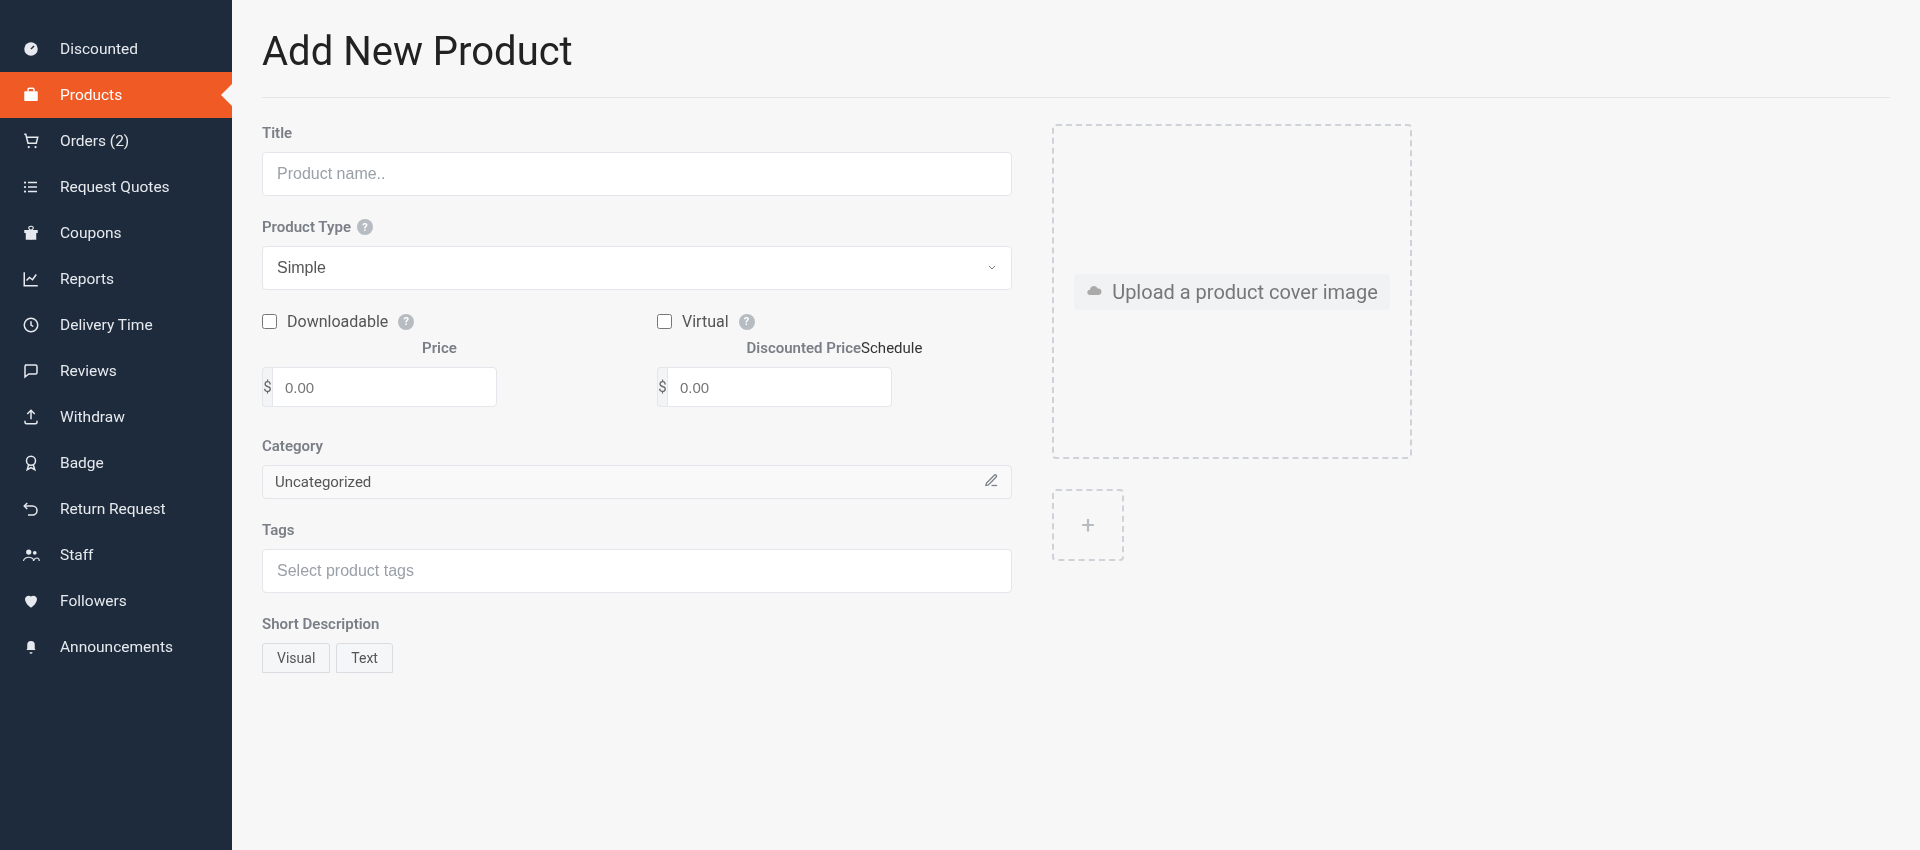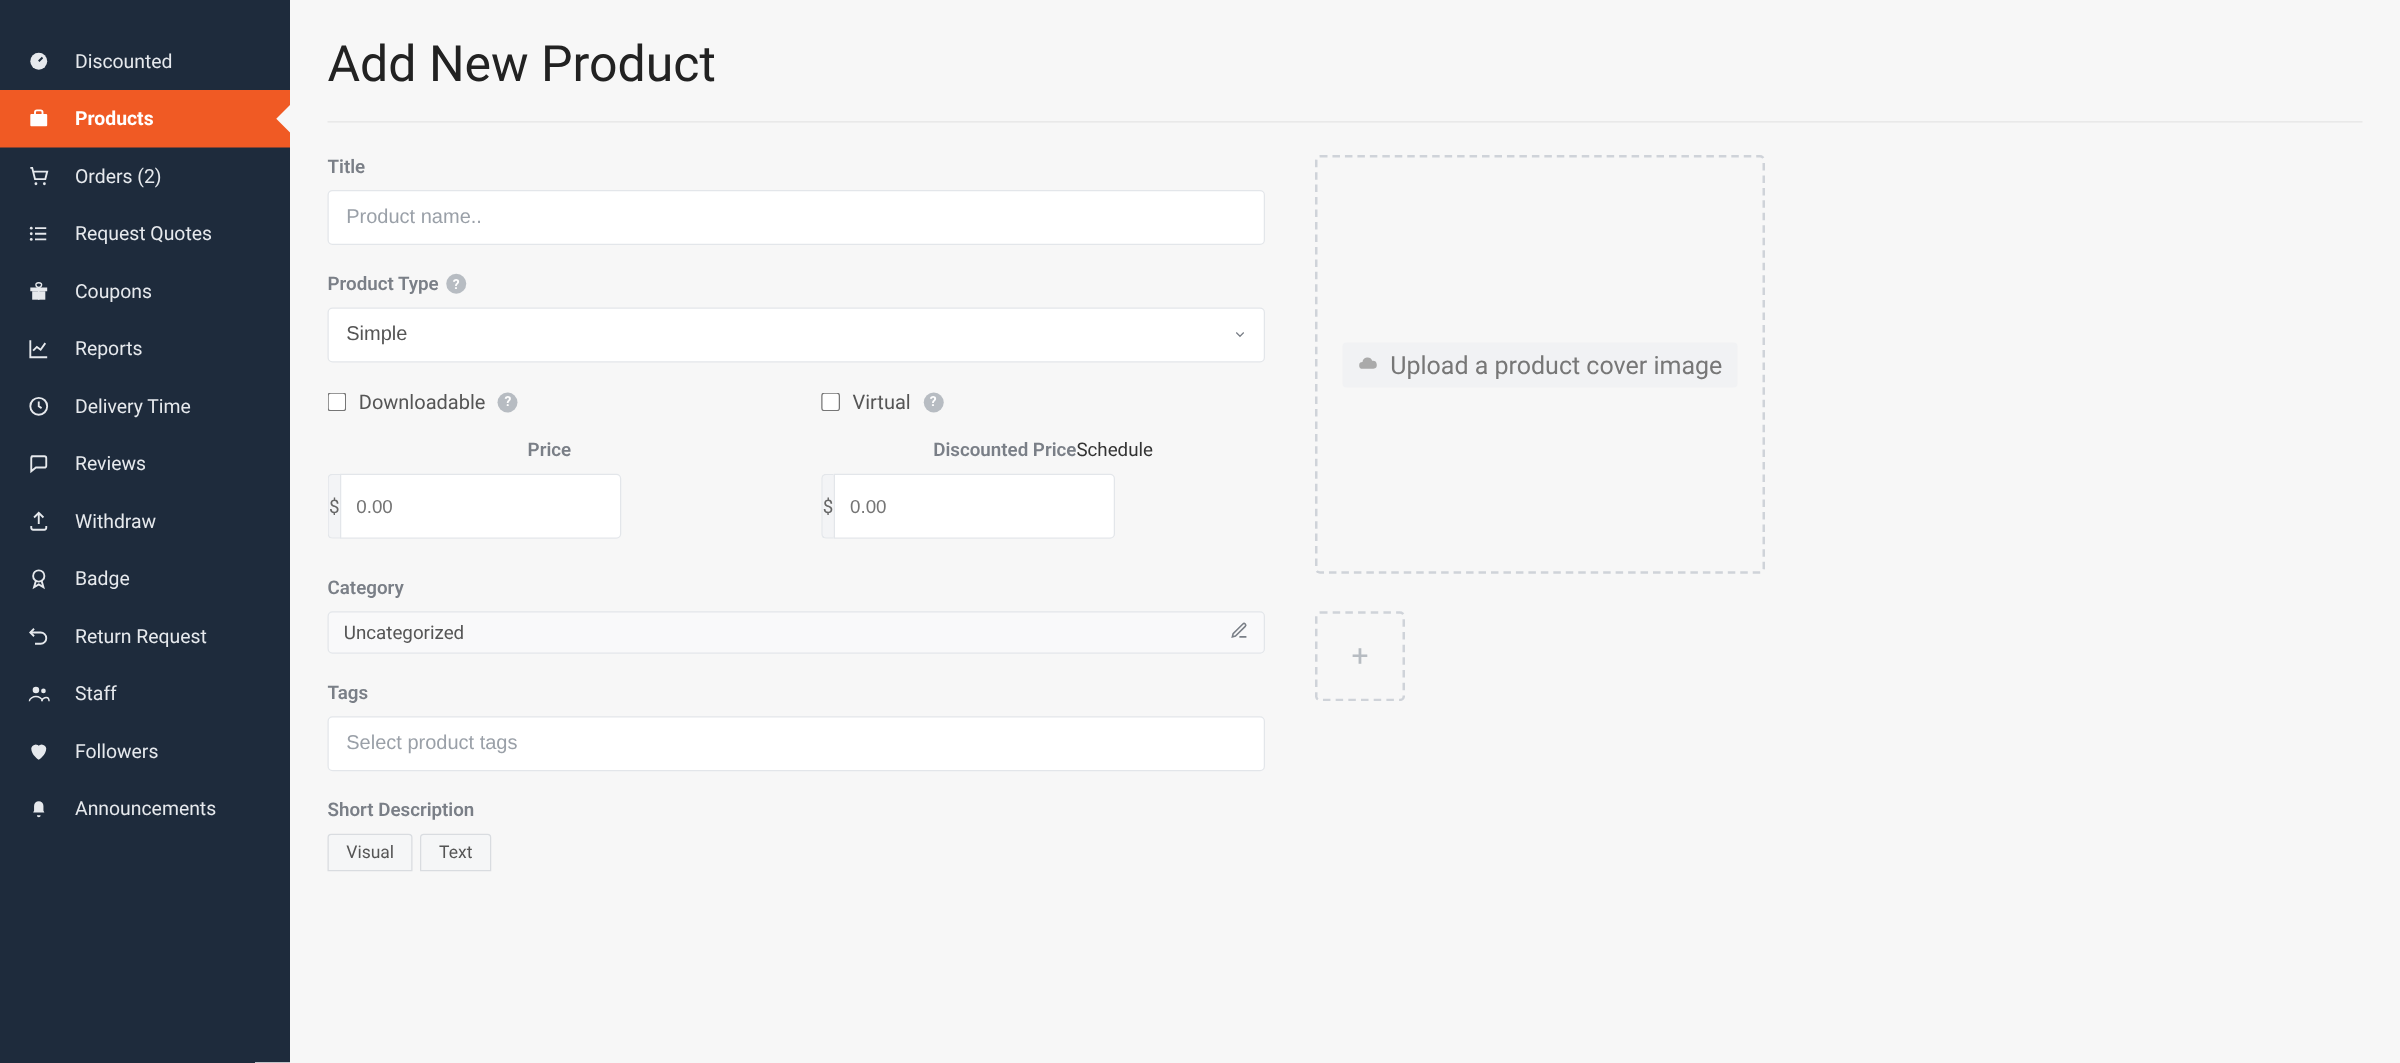--- a/index.html
+++ b/index.html
@@ -2,52 +2,52 @@
 <html><head>
 <meta charset="utf-8">
 <style>
 * { box-sizing: border-box; margin: 0; padding: 0; }
 body { font-family: -apple-system, BlinkMacSystemFont, "Segoe UI", Roboto, sans-serif; background: #f7f7f7; color: #333; }
 .app { display: flex; min-height: 100vh; }
 
 
 .sidebar { width: 232px; background: #1e2b3c; color: #cfd6df; flex-shrink: 0; padding-top: 26px; }
 .sidebar-item { display: flex; align-items: center; padding: 12px 20px; cursor: pointer; font-size: 15.5px; color: #e6e9ed; }
-.sidebar-item.active { background: #f05a24; color: #fff; font-weight: 700; position: relative; }
+.sidebar-item.active { background: #f05a24; color: #fff; font-weight: 400; position: relative; }
 .sidebar-item.active::after { content: ""; position: absolute; right: -1px; top: 50%; transform: translateY(-50%); border-top: 12px solid transparent; border-bottom: 12px solid transparent; border-right: 12px solid #f7f7f7; }
 .sidebar-icon { width: 22px; height: 22px; margin-right: 18px; display: inline-flex; align-items: center; justify-content: center; }
 .sidebar-icon svg { width: 18px; height: 18px; fill: currentColor; }
 
 
 .main { flex: 1; padding: 28px 30px 0 30px; }
 .page-title { font-size: 40px; font-weight: 400; color: #222; margin-bottom: 22px; }
 .divider { border-bottom: 1px solid #e5e5e5; margin-bottom: 26px; }
 .content-row { display: flex; gap: 40px; }
 .form-col { flex: 1; max-width: 750px; }
 .media-col { width: 360px; flex-shrink: 0; }
 
 .form-label { font-size: 15px; font-weight: 600; color: #7a7f87; margin-bottom: 10px; display: flex; align-items: center; gap: 6px; }
 .help-badge { display: inline-flex; width: 16px; height: 16px; border-radius: 50%; background: #b7bcc2; color: #fff; font-size: 11px; align-items: center; justify-content: center; font-weight: 700; }
 .text-input, .select-input, .tags-input { width: 100%; height: 44px; border: 1px solid #e3e6ea; border-radius: 4px; background: #fff; padding: 0 14px; font-size: 16px; color: #555; }
 .text-input::placeholder, .tags-input::placeholder { color: #9aa0a8; }
 .select-wrap { position: relative; }
 .select-caret { position: absolute; right: 14px; top: 50%; transform: translateY(-50%); pointer-events: none; color: #7a7f87; }
 .form-group { margin-bottom: 22px; }
 
-.checks-row { display: flex; gap: 40px; margin-bottom: 20px; }
+.checks-row { display: flex; gap: 40px; margin-bottom: 8px; }
 .check-item { flex: 1; display: flex; align-items: center; gap: 10px; font-size: 16px; color: #555; }
 .check-item input { width: 15px; height: 15px; }
 
 .price-row { display: flex; gap: 40px; margin-bottom: 30px; }
 .price-col { flex: 1; }
 .price-head { display: flex; justify-content: center; align-items: center; margin-bottom: 10px; }
 .schedule-link { font-size: 15px; color: #333; cursor: pointer; }
 .input-group { display: flex; max-width: 235px; }
 .input-addon { width: 38px; background: #f3f4f6; border: 1px solid #e3e6ea; border-right: none; border-radius: 4px 0 0 4px; display: flex; align-items: center; justify-content: center; color: #666; font-size: 15px; }
-.input-group input { flex: 1; border: 1px solid #e3e6ea; border-radius: 0 4px 4px 0; height: 52px; padding: 0 12px; font-size: 15px; }
+.input-group input { flex: 1; border: 1px solid #e3e6ea; border-radius: 0 4px 4px 0; height: 40px; padding: 0 12px; font-size: 15px; }
 
 .category-box { height: 34px; border: 1px solid #e3e6ea; border-radius: 4px; background: #f9f9fa; display: flex; align-items: center; justify-content: space-between; padding: 0 12px; font-size: 15px; color: #555; }
 .category-edit { color: #7a7f87; cursor: pointer; }
 
 .upload-box { border: 2px dashed #cfd3d9; border-radius: 4px; height: 335px; display: flex; align-items: center; justify-content: center; margin-bottom: 30px; cursor: pointer; }
 .upload-label { background: #f1f2f4; padding: 6px 12px; border-radius: 3px; font-size: 20px; color: #777; display: flex; align-items: center; gap: 10px; }
 .upload-label svg { width: 16px; height: 16px; fill: #aaa; }
 
 .add-box { width: 72px; height: 72px; border: 2px dashed #cfd3d9; border-radius: 4px; display: flex; align-items: center; justify-content: center; color: #b7bcc2; font-size: 24px; cursor: pointer; }
 

